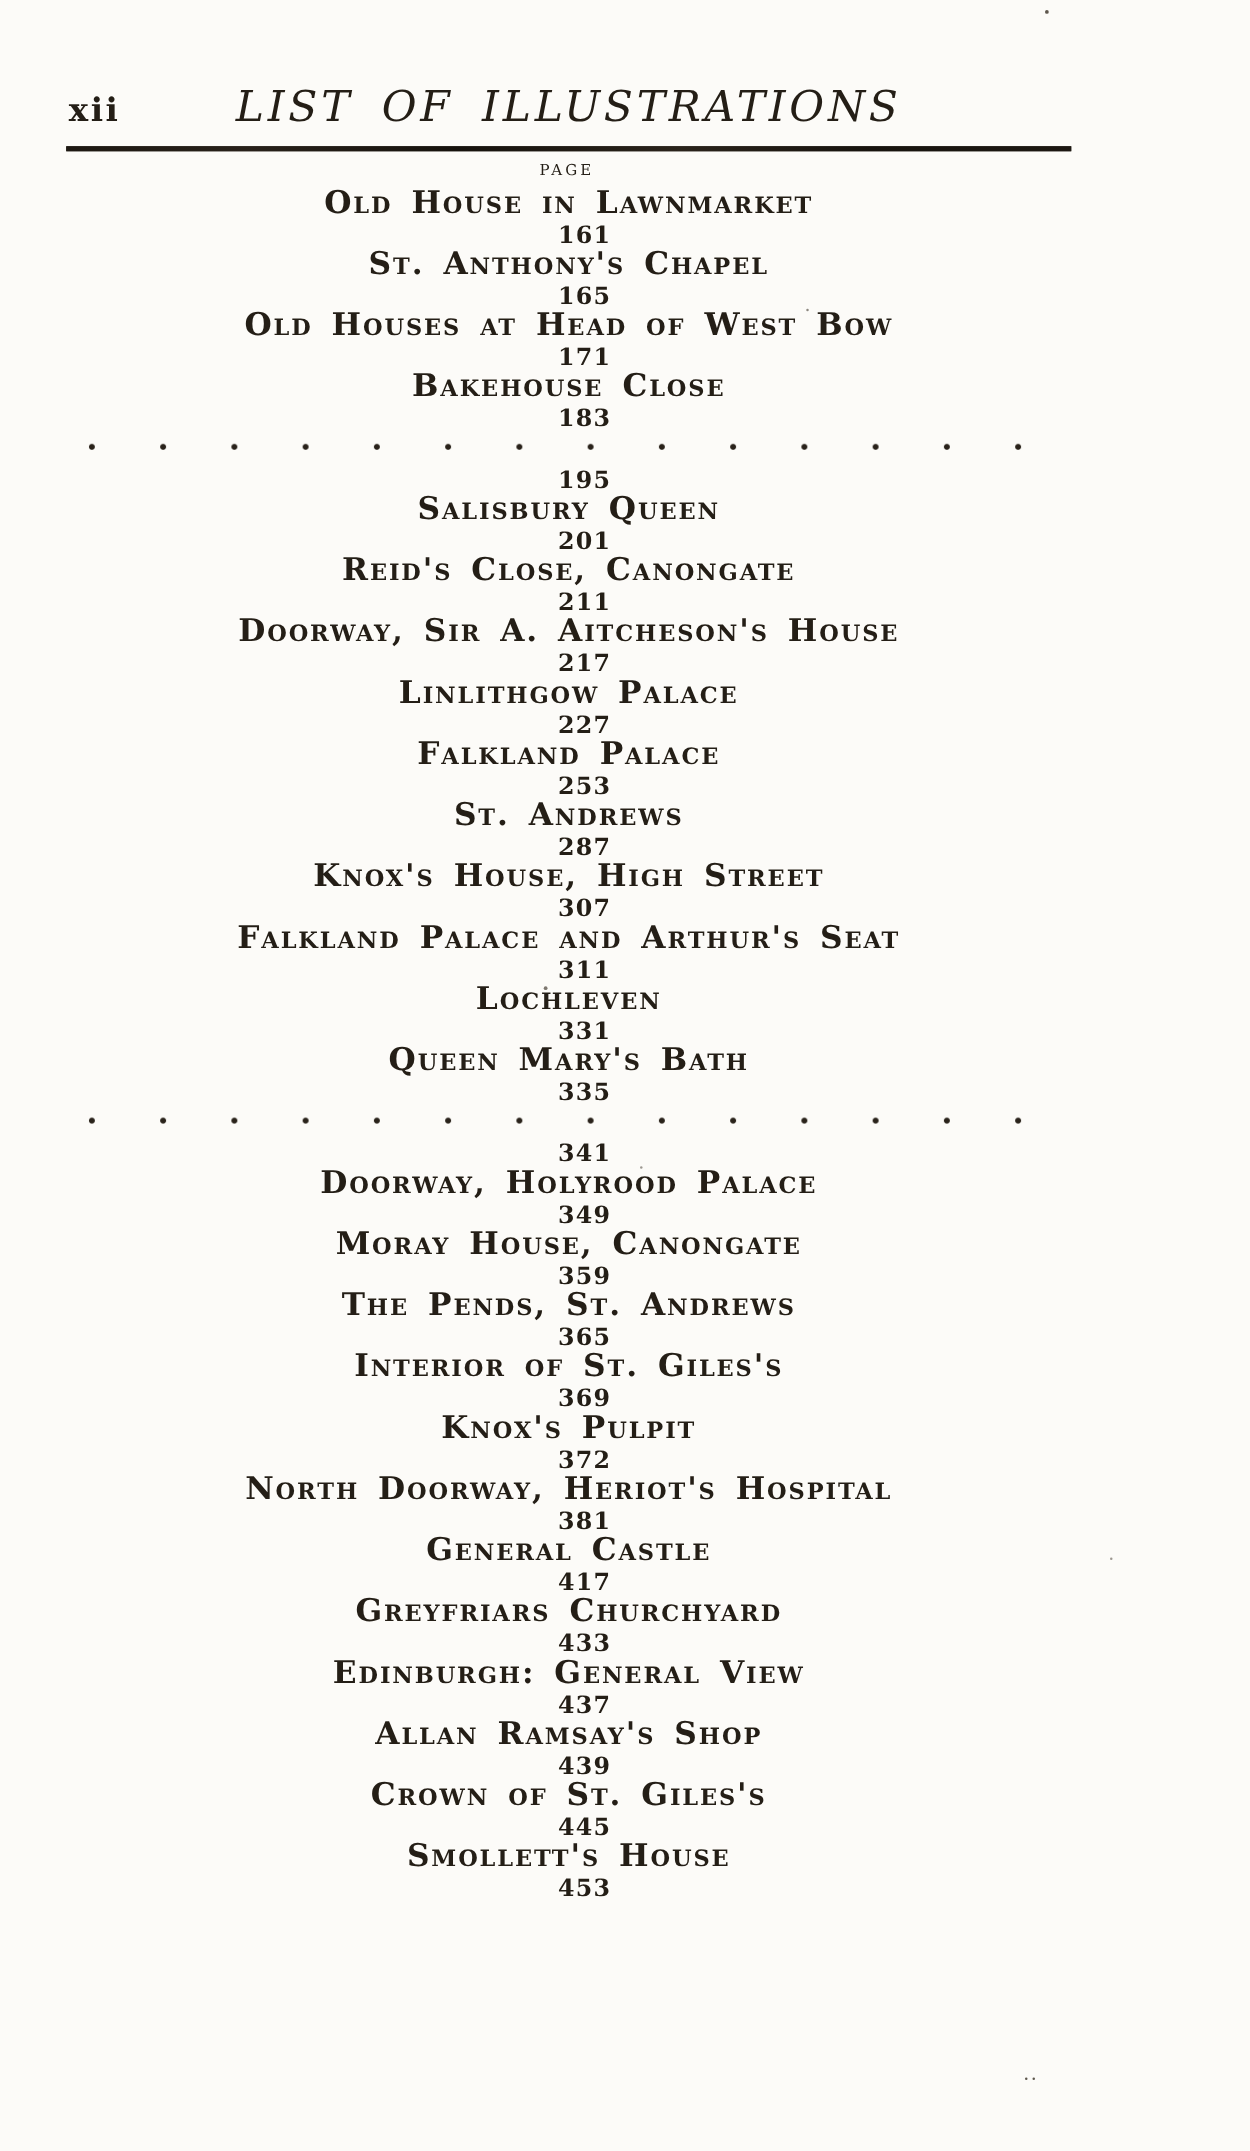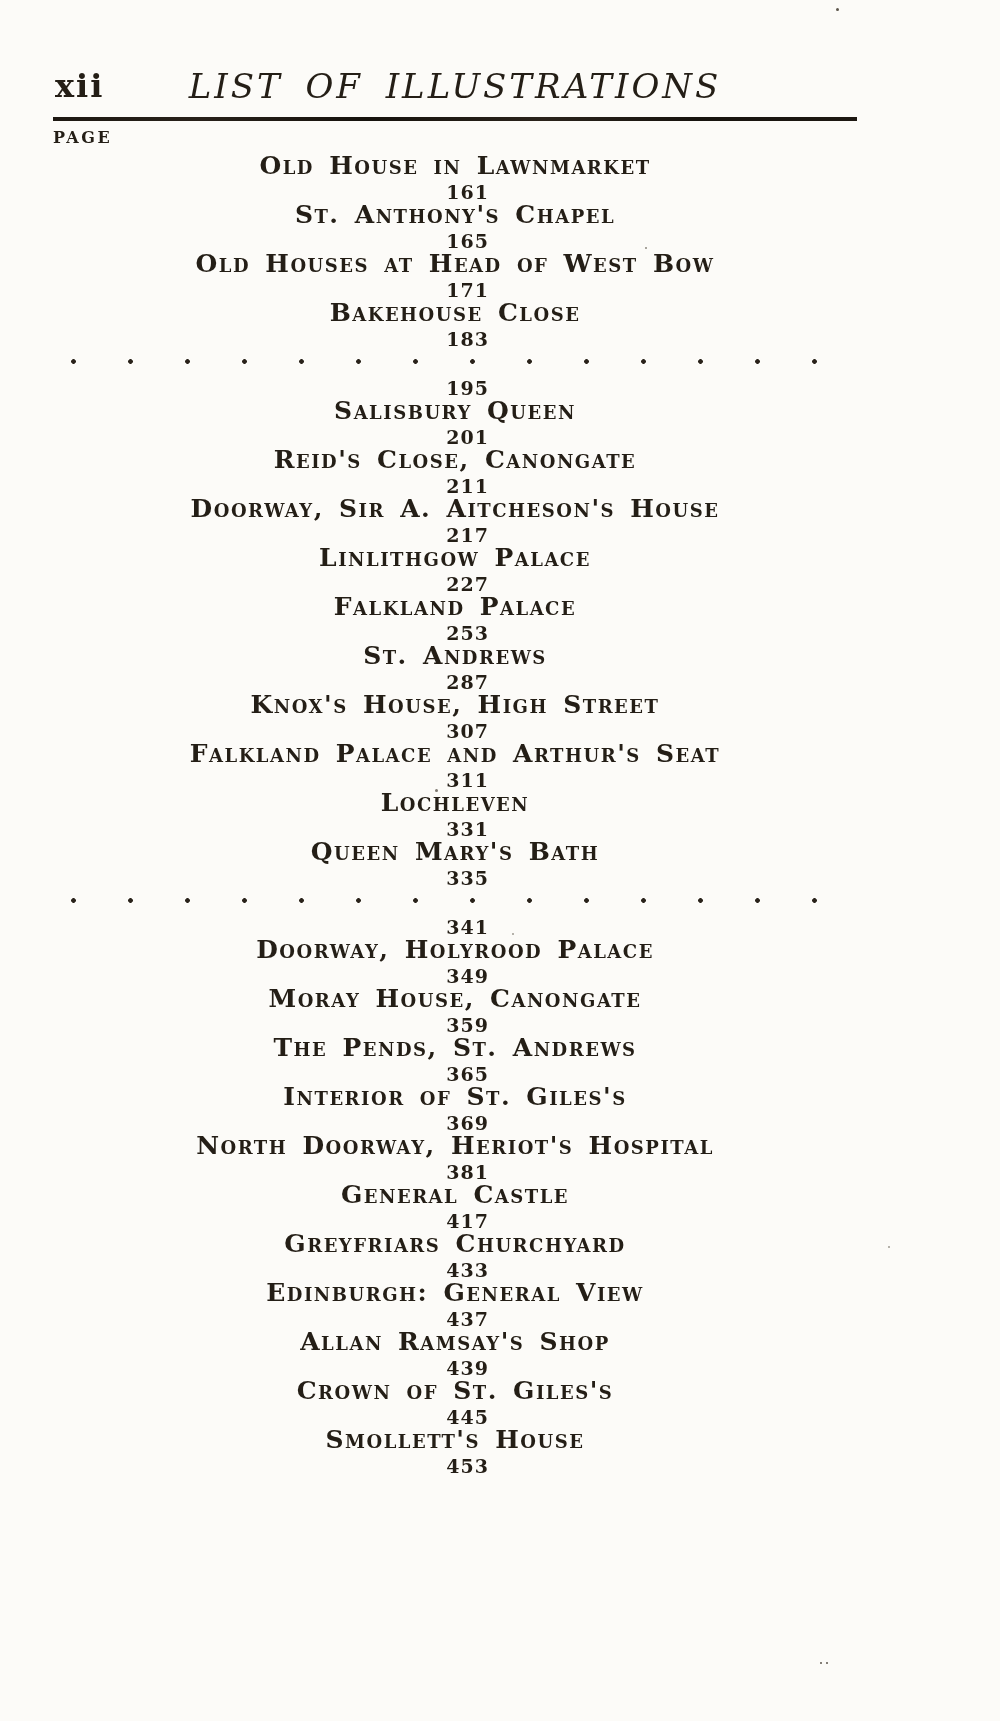--- a/index.html
+++ b/index.html
@@ -16,21 +16,21 @@
     position: absolute;
     left: 53px;
     top: 58px;
     width: 804px;
   }
   .header { position: relative; height: 59px; }
   .folio {
     position: absolute;
     left: 2px;
     bottom: 15px;
-    font-size: 32px;
+    font-size: 26px;
     font-weight: 600;
     letter-spacing: 2px;
     line-height: 1;
   }
   .running-head {
     position: absolute;
     left: 50%;
     transform: translateX(-50%);
     bottom: 14px;
     font-style: italic;
@@ -40,23 +40,23 @@
     line-height: 1;
     white-space: nowrap;
   }
   .rule {
     height: 4px;
     background: linear-gradient(90deg, #1d1812 0%, #28211a 18%, #16120d 39%, #2a231b 61%, #17130e 80%, #1d1812 100%);
     background-color: #1d1812;
   }
   .page-col-header {
     margin-top: 9px;
-    text-align: left;
-    font-size: 16px;
-    font-weight: 700;
+    text-align: center;
+    font-size: 12px;
+    font-weight: 400;
     letter-spacing: 2.5px;
     padding-right: 3px;
     line-height: 1;
   }
   .rows { margin-top: 7px; }
   .row {
     height: 49px;
     display: flex;
     align-items: center;
     flex-direction: column;
@@ -217,20 +217,25 @@
     <span class="leader"></span>
     <span class="pageno">365</span>
   </div>
 
   <div class="row">
     <span class="label">Interior of St. Giles's</span>
     <span class="leader"></span>
     <span class="pageno">369</span>
   </div>
 
+  <div class="row">
+    <span class="label">Knox's Pulpit</span>
+    <span class="leader"></span>
+    <span class="pageno">372</span>
+  </div>
 
   <div class="row">
     <span class="label">North Doorway, Heriot's Hospital</span>
     <span class="leader"></span>
     <span class="pageno">381</span>
   </div>
 
   <div class="row">
     <span class="label">General Castle</span>
     <span class="leader"></span>

